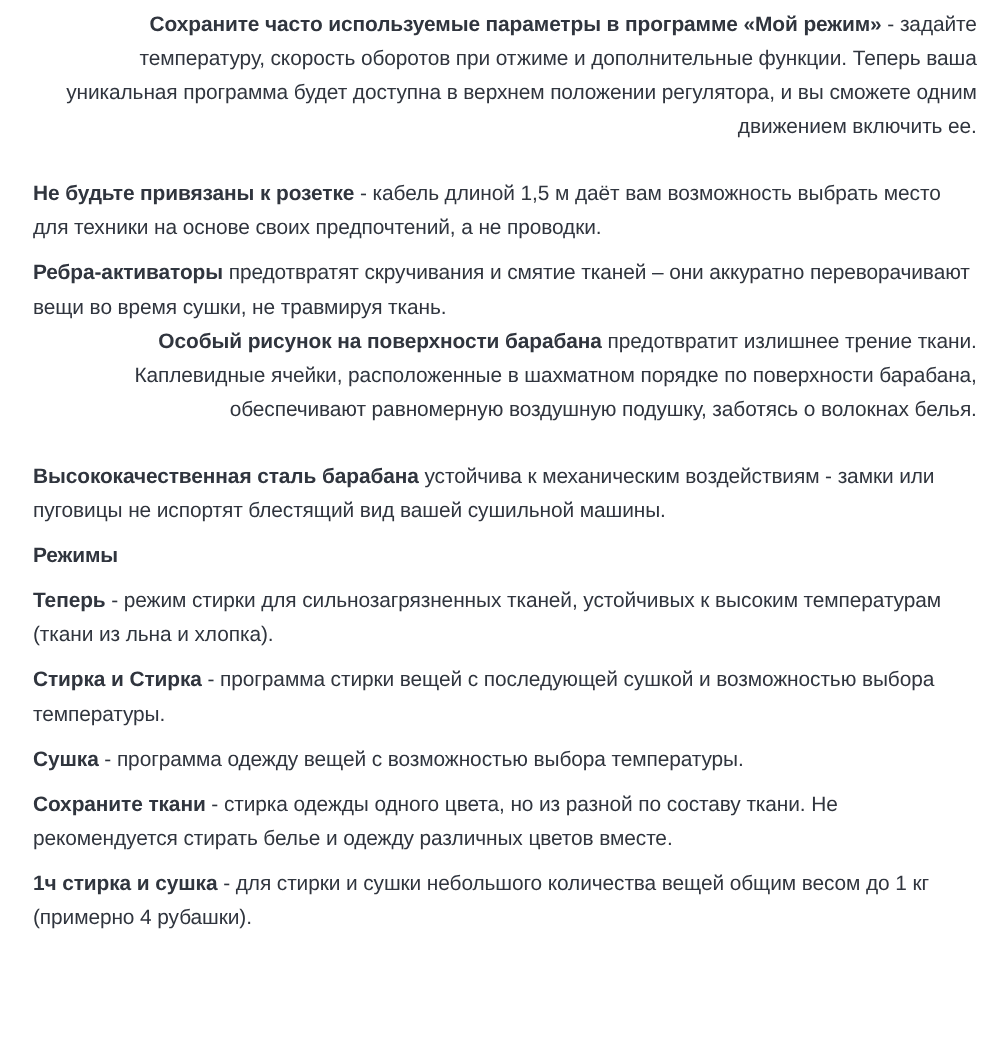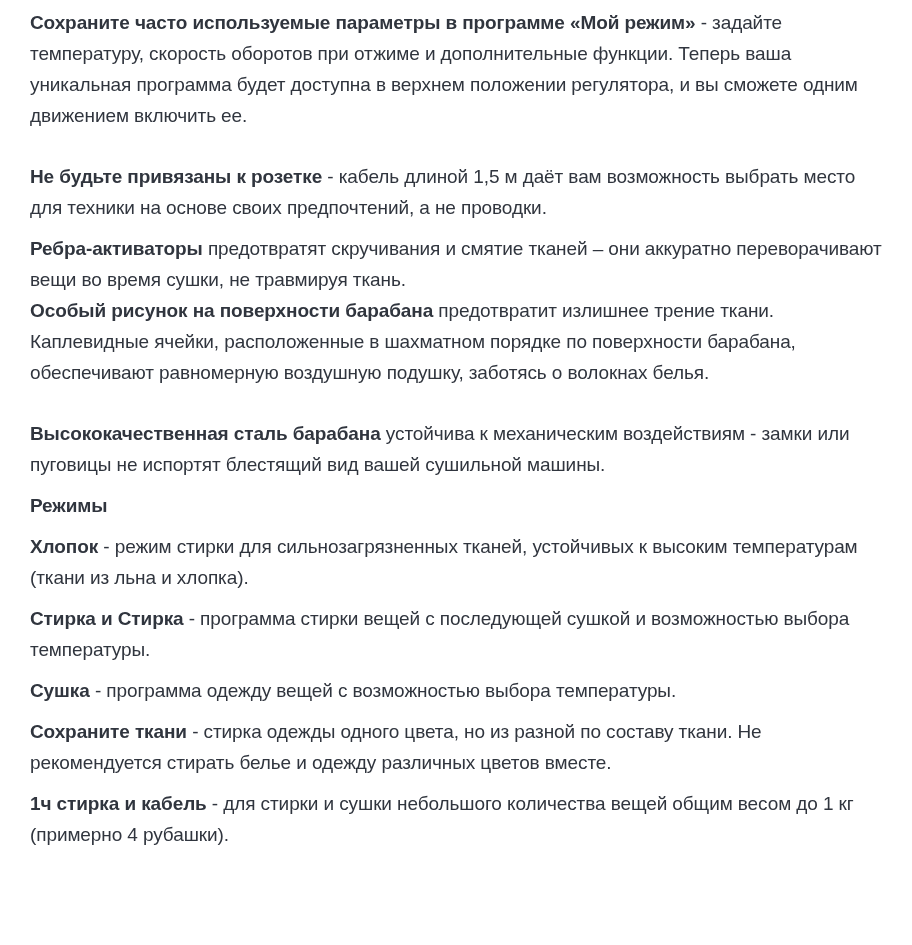--- a/index.html
+++ b/index.html
@@ -19,20 +19,21 @@
     color: #30353e;
     font-size: 19px;
     line-height: 31px;
     letter-spacing: -0.1px;
   }
   .para {
     margin: 0 0 10px 0;
   }
   .para.gap-lg {
     margin-bottom: 30px;
+    text-align: right;
   }
   .para.joined {
     margin-bottom: 0;
   }
   .lead {
     font-weight: 700;
   }
   .heading .lead {
     text-decoration-thickness: 2px;
     text-underline-offset: 4px;
@@ -49,23 +50,23 @@
   <p class="para"><span class="lead">Не будьте привязаны к розетке</span><span class="body"> - кабель длиной 1,5 м даёт вам возможность выбрать место для техники на основе своих предпочтений, а не проводки.</span></p>
 
   <p class="para joined"><span class="lead">Ребра-активаторы</span><span class="body"> предотвратят скручивания и смятие тканей – они аккуратно переворачивают вещи во время сушки, не травмируя ткань.</span></p>
 
   <p class="para gap-lg"><span class="lead">Особый рисунок на поверхности барабана</span><span class="body"> предотвратит излишнее трение ткани. Каплевидные ячейки, расположенные в шахматном порядке по поверхности барабана, обеспечивают равномерную воздушную подушку, заботясь о волокнах белья.</span></p>
 
   <p class="para"><span class="lead">Высококачественная сталь барабана</span><span class="body"> устойчива к механическим воздействиям - замки или пуговицы не испортят блестящий вид вашей сушильной машины.</span></p>
 
   <p class="para heading"><span class="lead">Режимы</span></p>
 
-  <p class="para"><span class="lead">Хлопок</span><span class="body"> - режим стирки для сильнозагрязненных тканей, устойчивых к высоким температурам (ткани из льна и хлопка).</span></p>
+  <p class="para"><span class="lead">Теперь</span><span class="body"> - режим стирки для сильнозагрязненных тканей, устойчивых к высоким температурам (ткани из льна и хлопка).</span></p>
 
   <p class="para"><span class="lead">Стирка и Стирка</span><span class="body"> - программа стирки вещей с последующей сушкой и возможностью выбора температуры.</span></p>
 
   <p class="para"><span class="lead">Сушка</span><span class="body"> - программа одежду вещей с возможностью выбора температуры.</span></p>
 
   <p class="para"><span class="lead">Сохраните ткани</span><span class="body"> - стирка одежды одного цвета, но из разной по составу ткани. Не рекомендуется стирать белье и одежду различных цветов вместе.</span></p>
 
-  <p class="para"><span class="lead">1ч стирка и кабель</span><span class="body"> - для стирки и сушки небольшого количества вещей общим весом до 1 кг (примерно 4 рубашки).</span></p>
+  <p class="para"><span class="lead">1ч стирка и сушка</span><span class="body"> - для стирки и сушки небольшого количества вещей общим весом до 1 кг (примерно 4 рубашки).</span></p>
 
 </main>
 
 </body></html>

